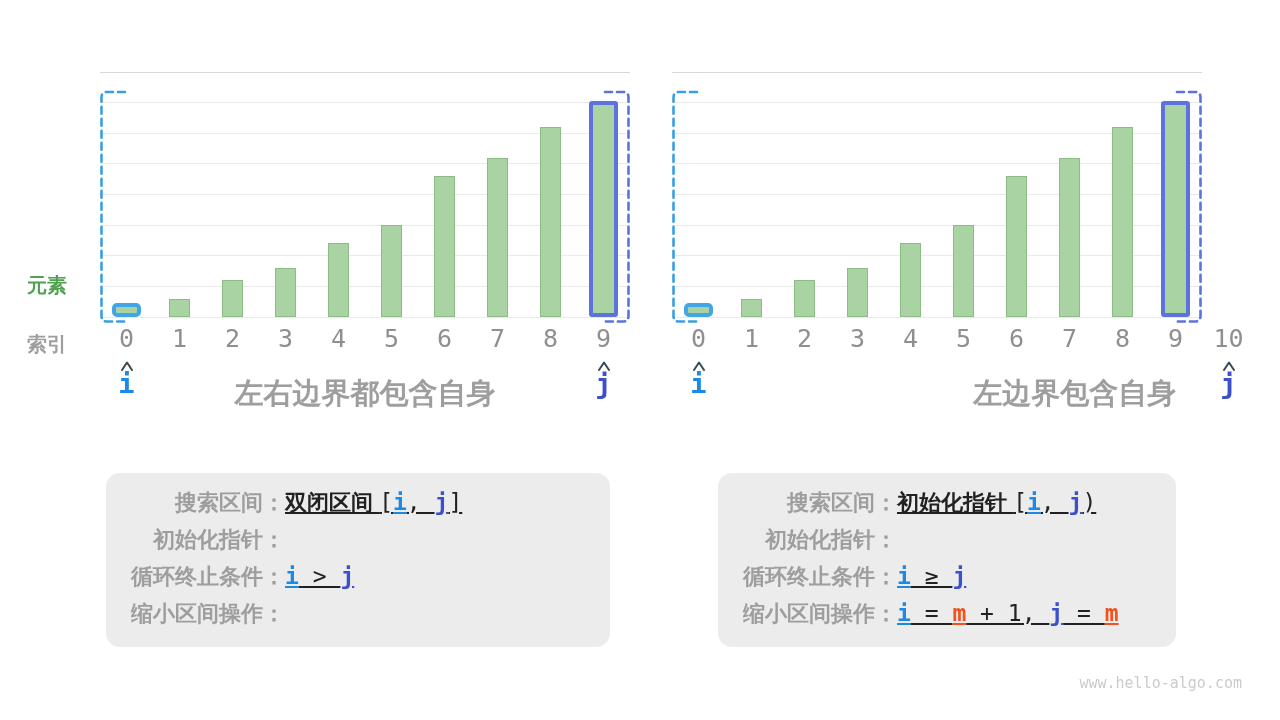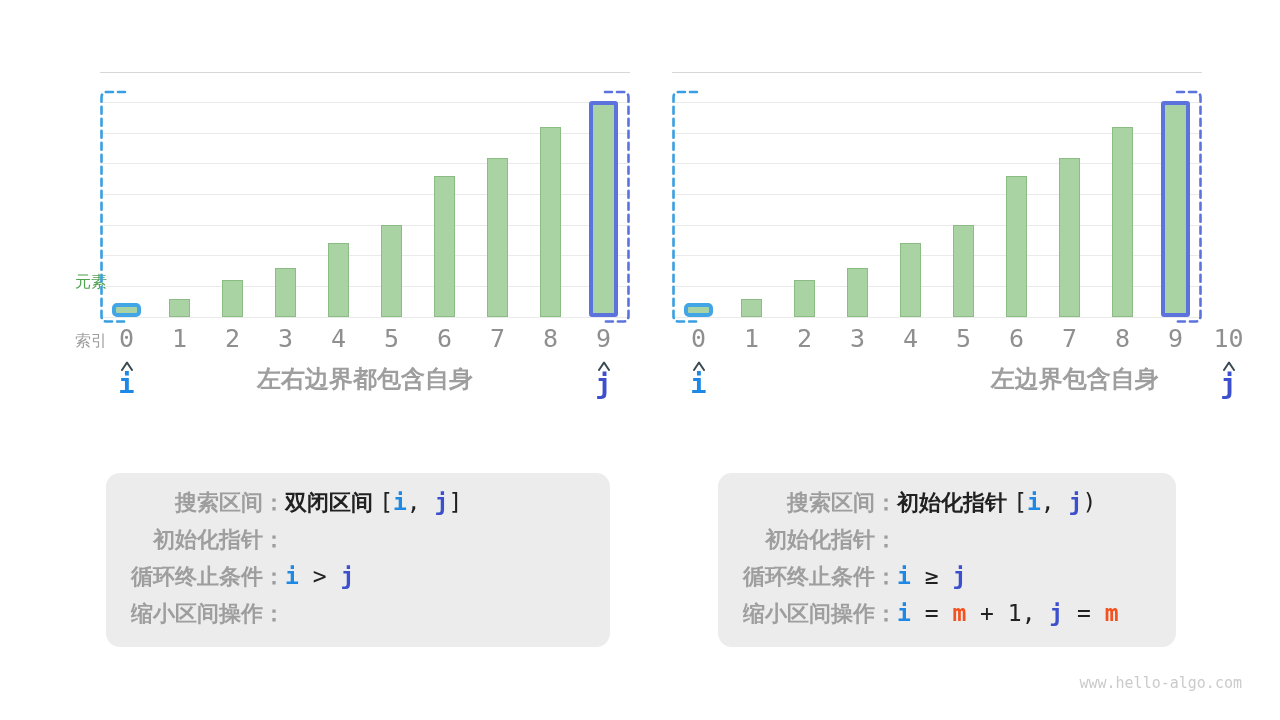--- a/index.html
+++ b/index.html
@@ -18,32 +18,32 @@
   .brackets .br-j{stroke:#5c73de;}
   .idx-row{position:absolute;left:0;top:324px;width:620px;height:32px;}
   .idx{position:absolute;transform:translateX(-50%);font-family:"DejaVu Sans Mono",monospace;
        font-size:25px;color:#8f8f8f;}
   .ptr-row{position:absolute;left:0;top:358px;width:620px;height:62px;}
   .caret{position:absolute;transform:translateX(-50%);top:3px;line-height:0;}
   .ptr{position:absolute;transform:translateX(-50%);top:10px;font-family:"DejaVu Sans Mono",monospace;
        font-weight:bold;font-size:27px;}
   .ptr-i{color:#1e88e5;}
   .ptr-j{color:#3c50ce;}
-  .caption{position:absolute;transform:translateX(-50%);top:5px;font-size:24px;font-weight:bold;
+  .caption{position:absolute;transform:translateX(-50%);top:16px;font-size:29px;font-weight:bold;
            color:#9e9e9e;white-space:nowrap;}
-  .side-label{position:absolute;font-size:16px;font-weight:normal;margin-left:48px;}
+  .side-label{position:absolute;font-size:20px;font-weight:bold;}
   .lbl-element{left:27px;top:272px;color:#50a150;}
   .lbl-index{left:27px;top:331px;color:#9e9e9e;}
   .info-box{position:absolute;top:473px;height:174px;background:#ececec;border-radius:14px;
             box-sizing:border-box;padding:11px 0 0 14px;}
   .box-line{display:flex;align-items:flex-start;height:37px;line-height:37px;white-space:nowrap;}
   .box-label{display:inline-block;width:165px;text-align:right;font-size:22px;font-weight:bold;
              color:#9e9e9e;flex:0 0 auto;}
   .box-value{font-family:"DejaVu Sans Mono",monospace;font-size:23px;}
-  .tok{white-space:pre;}
+  .tok{white-space:pre;text-decoration:underline;}
   .tok-cjk{font-family:"Liberation Sans",sans-serif;font-size:22px;font-weight:bold;color:#212121;}
   .tok-op{color:#212121;font-weight:500;}
   .tok-i{color:#1e88e5;font-weight:bold;}
   .tok-j{color:#3c50ce;font-weight:bold;}
   .tok-n{color:#3fa047;font-weight:bold;}
   .tok-m{color:#f4511e;font-weight:bold;}
   .watermark{position:absolute;right:38px;top:674px;font-family:"DejaVu Sans Mono",monospace;
              font-size:15px;color:#cbcbcb;}
 </style>
 </head>

